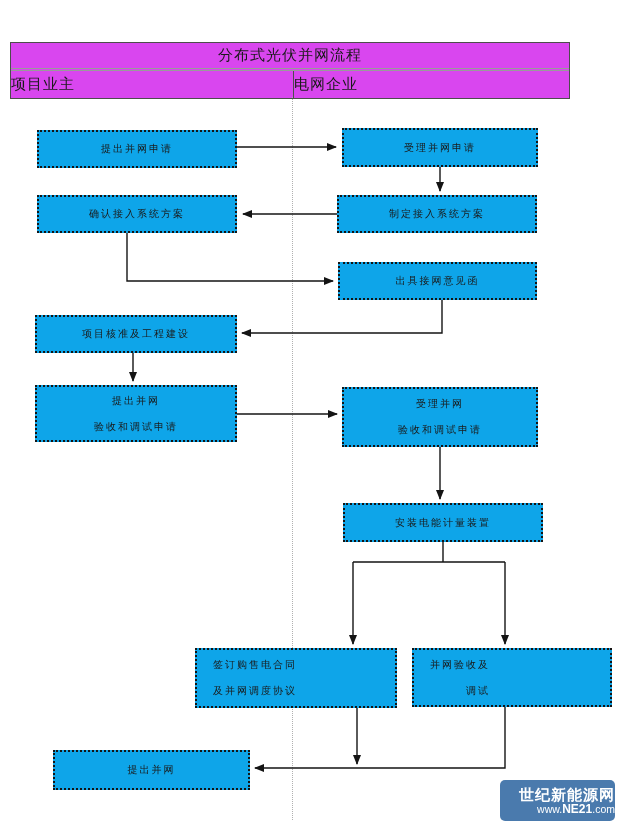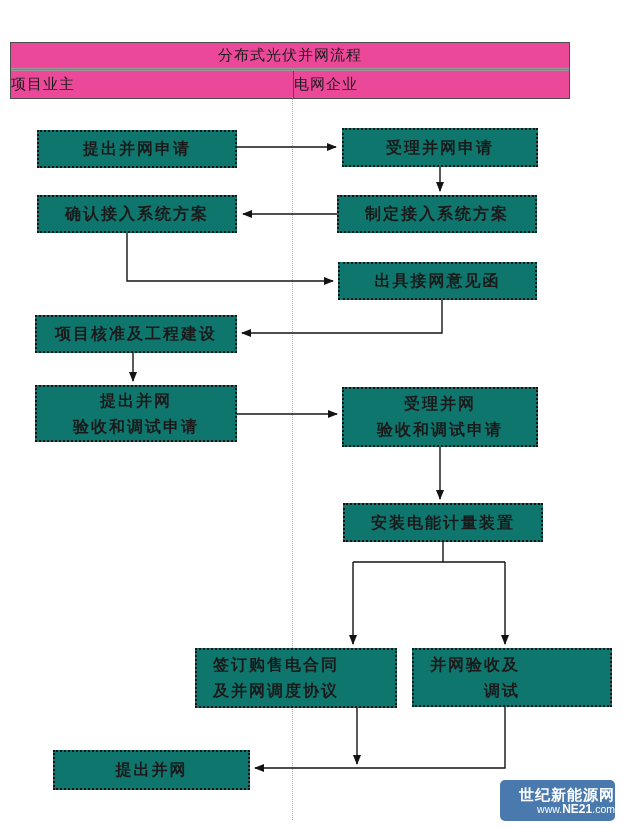--- a/index.html
+++ b/index.html
@@ -1,35 +1,35 @@
 <!DOCTYPE html>
 <html><head>
 <meta charset="utf-8">
 <style>
   html,body{margin:0;padding:0;background:#ffffff;}
   .canvas{
     position:relative;width:623px;height:828px;background:#ffffff;
     font-family:"Liberation Serif", serif;color:#1a1a1a;overflow:hidden;
   }
   
-  .hdr{position:absolute;left:10px;top:42px;width:560px;border:1px solid #4d4d4d;box-sizing:border-box;background:#ec4899;}
+  .hdr{position:absolute;left:10px;top:42px;width:560px;border:1px solid #4d4d4d;box-sizing:border-box;background:#d946ef;}
   .hdr-title{height:25px;line-height:25px;text-align:center;font-size:15px;letter-spacing:1px;border-bottom:3px double #9a9a9a;}
   .hdr-cols{display:flex;height:27px;line-height:27px;}
   .hdr-col{font-size:15px;text-align:left;letter-spacing:1px;box-sizing:border-box;}
   .hdr-col.left{width:283px;border-right:1px solid #4d4d4d;}
   .hdr-col.right{flex:1;}
   
   .lane-divider{position:absolute;left:292px;top:97px;height:723px;width:0;border-left:1px dotted #b0b0b0;}
   
   .connectors{position:absolute;left:0;top:0;width:623px;height:828px;pointer-events:none;}
   
   .node{
-    position:absolute;box-sizing:border-box;border:2px dotted #141414;background:#0f766e;
+    position:absolute;box-sizing:border-box;border:2px dotted #141414;background:#0ea5e9;
     display:flex;align-items:center;justify-content:center;text-align:center;
-    font-size:16px;letter-spacing:2px;line-height:26px;white-space:pre-line;font-weight:bold;
+    font-size:10px;letter-spacing:2px;line-height:26px;white-space:pre-line;
   }
   .node.align-left{justify-content:flex-start;text-align:right;padding-left:16px;}
   
   .wm{
     position:absolute;left:500px;top:780px;width:115px;height:41px;border-radius:5px;
     background:#4a7aad;color:#ffffff;display:flex;flex-direction:column;
     align-items:flex-end;justify-content:center;font-family:"Liberation Sans", sans-serif;
   }
   .wm-title{font-size:15px;font-weight:bold;letter-spacing:1px;line-height:17px;}
   .wm-url{font-size:10.5px;line-height:13px;}

